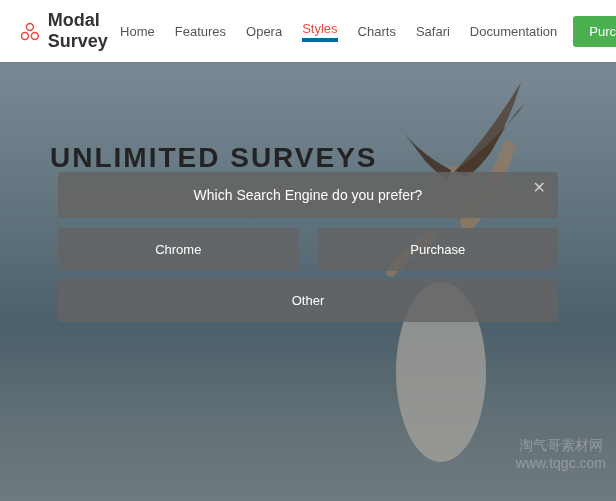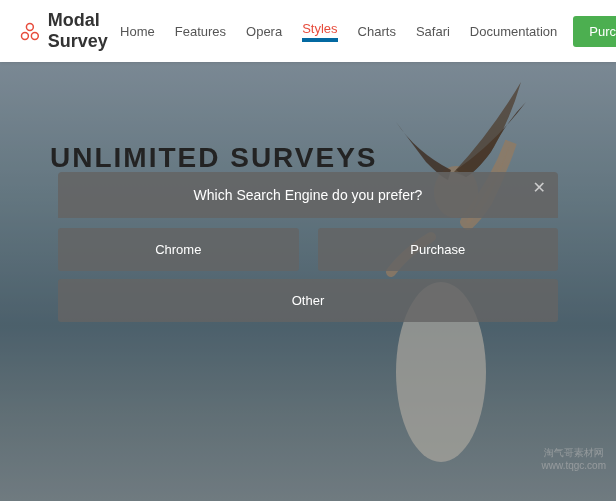--- a/index.html
+++ b/index.html
@@ -133,21 +133,21 @@
       cursor: pointer;
       text-align: center;
     }
 
     
     .watermark {
       position: absolute;
       bottom: 30px;
       right: 10px;
       color: rgba(255,255,255,0.6);
-      font-size: 10px;
+      font-size: 14px;
       text-align: center;
       z-index: 50;
     }
   </style>
 </head>
 <body>
 
 <nav class="navbar">
   <div class="nav-brand">
     <svg class="brand-icon" viewBox="0 0 40 40">

